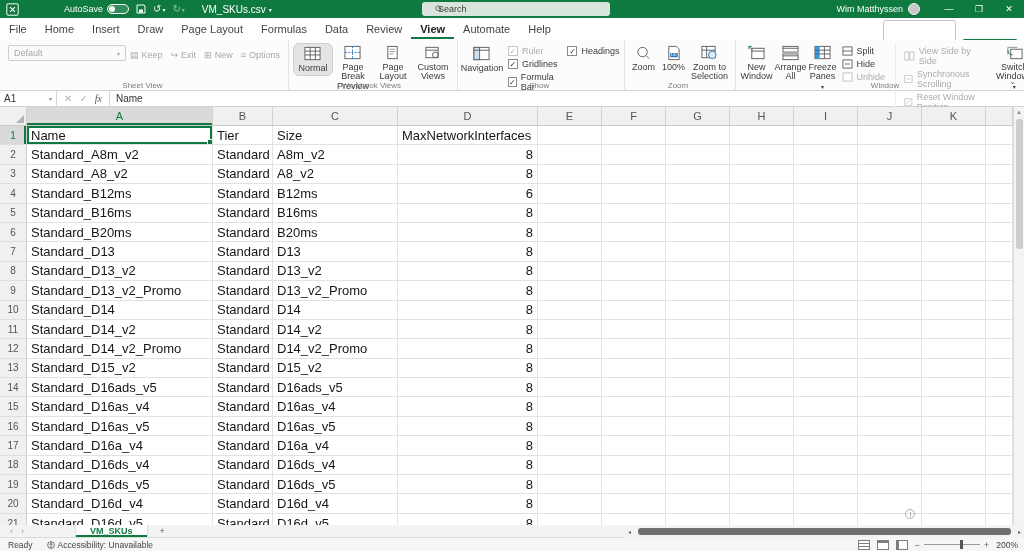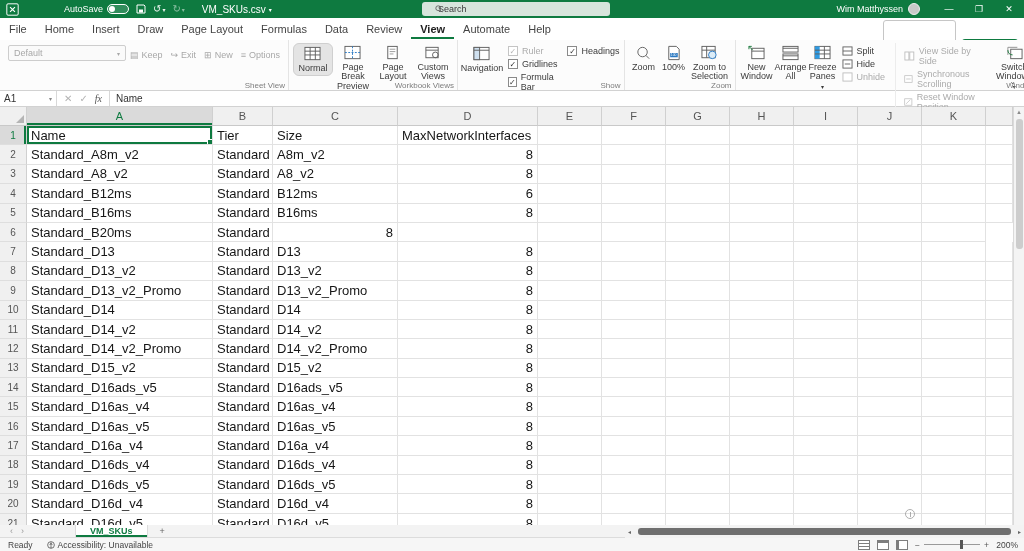--- a/index.html
+++ b/index.html
@@ -39,21 +39,21 @@
   .btn-comments { border:1px solid #c6c6c6; border-radius:3px; background:#fff;
     font-size:9px; color:#333; padding:20px 7px; display:flex; gap:4px; align-items:center; }
   .btn-share { background:#0e7a40; color:#fff; border-radius:3px; font-size:9px;
     padding:2px 8px; display:flex; gap:2px; align-items:center; }
 
   
   .ribbon { height:51px; background:#fcfcfc; border-bottom:1px solid #d2d2d2;
     display:flex; position:relative; font-size:9px; color:#3b3b3b; }
   .rgroup { position:relative; border-right:1px solid #e4e4e4; padding:3px 4px 11px;
     display:flex; align-items:flex-start; }
-  .rgroup-label { position:absolute; bottom:0; left:0; right:3px; text-align:right;
+  .rgroup-label { position:absolute; bottom:0; left:0; right:3px; text-align:center;
     font-size:8px; color:#7d7d7d; }
   .bigbtn { display:flex; flex-direction:column; align-items:center; justify-content:flex-start;
     width:40px; text-align:center; line-height:1.05; padding:2px 1px; border-radius:6px;
     gap:2px; color:#3b3b3b; }
   .bigbtn.sel { background:#e4e4e4; border:1px solid #cfcfcf; }
   .minirow { display:flex; gap:8px; margin-top:3px; color:#a8a8a8; align-items:center; }
   .mini { display:flex; gap:3px; align-items:center; font-size:9px; }
   .dd { width:118px; height:16px; border:1px solid #cdcdcd; border-radius:2px;
     color:#a8a8a8; font-size:9px; display:flex; align-items:center;
     justify-content:space-between; padding:0 5px; background:#fafafa; }
@@ -542,20 +542,21 @@
           <div class="cell"></div>
           <div class="cell"></div>
           <div class="cell"></div>
           <div class="cell"></div>
           <div class="cell"></div>
         </div>
         <div class="grid-cols row">
           <div class="rn">6</div>
           <div class="cell">Standard_B20ms</div>
           <div class="cell">Standard</div>
+          <div class="cell">B20ms</div>
           <div class="cell num">8</div>
           <div class="cell"></div>
           <div class="cell"></div>
           <div class="cell"></div>
           <div class="cell"></div>
           <div class="cell"></div>
           <div class="cell"></div>
           <div class="cell"></div>
           <div class="cell"></div>
         </div>

